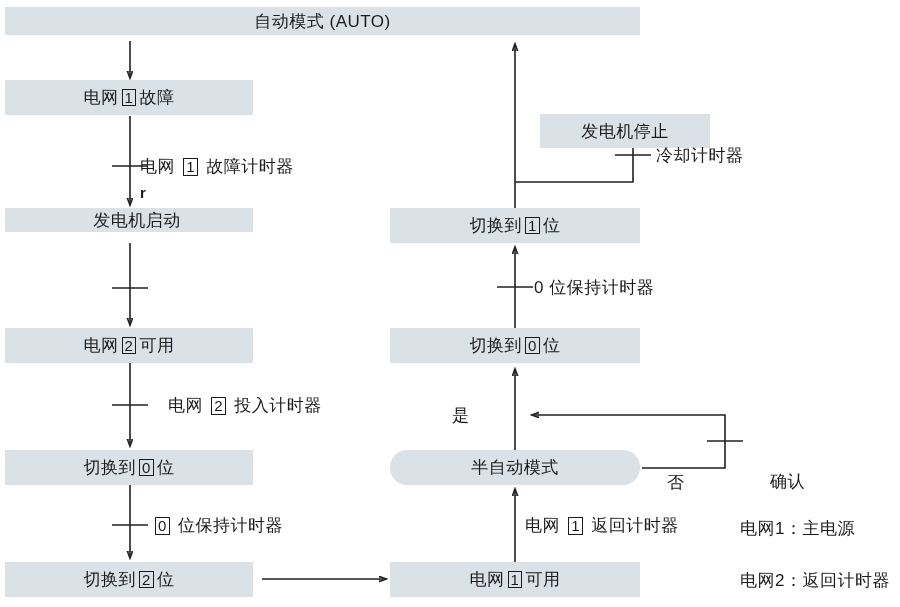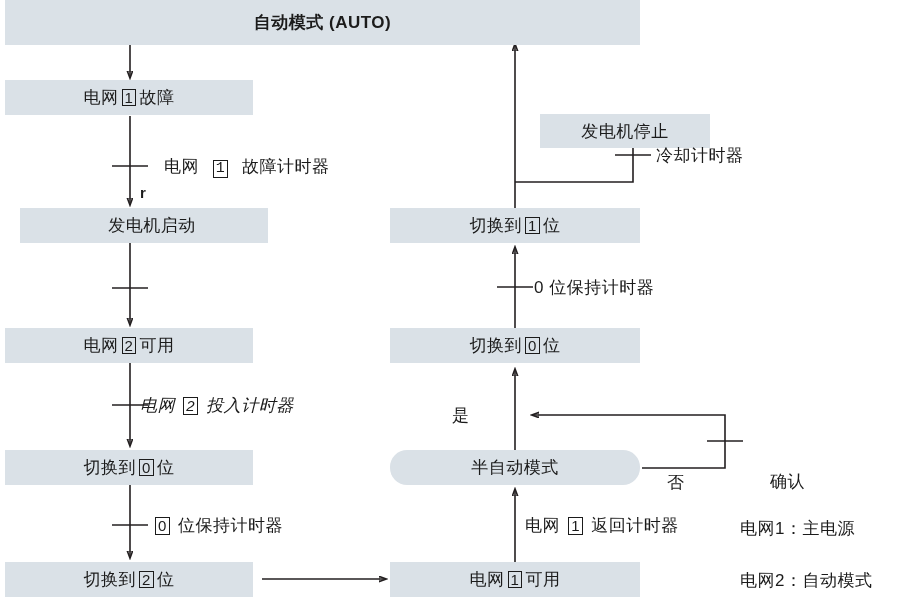--- a/index.html
+++ b/index.html
@@ -104,31 +104,31 @@
 
     <line x1="515" y1="208" x2="515" y2="44" marker-end="url(#arrow)"></line>
 
     <path d="M515,182 L633,182 L633,122" marker-end="url(#arrow)"></path>
     <line x1="615" y1="155" x2="651" y2="155"></line>
 
     <path d="M642,468 L725,468 L725,415 L532,415" marker-end="url(#arrow)"></path>
     <line x1="707" y1="441" x2="743" y2="441"></line>
   </svg>
 
-  <div class="node" style="left:5px; top:0; width:635px; height:45px;font-weight:bold;">
+  <div class="node" style="left:5px; top:7px; width:635px; height:28px;">
     <span>自动模式 (AUTO)</span>
   </div>
 
   <div class="node" style="left:5px; top:80px; width:248px; height:35px;">
     <span>电网</span>
     <span class="boxed">1</span>
     <span>故障</span>
   </div>
 
-  <div class="node" style="left:20px; top:208px; width:248px; height:35px;padding-left:16px;">
+  <div class="node" style="left:5px; top:208px; width:248px; height:24px;padding-left:16px;">
     <span>发电机启动</span>
   </div>
 
   <div class="node" style="left:5px; top:328px; width:248px; height:35px;">
     <span>电网</span>
     <span class="boxed">2</span>
     <span>可用</span>
   </div>
 
   <div class="node" style="left:5px; top:450px; width:248px; height:35px;">
@@ -162,31 +162,31 @@
   <div class="node" style="left:390px; top:450px; width:250px; height:35px;border-radius:17px;">
     <span>半自动模式</span>
   </div>
 
   <div class="node" style="left:390px; top:562px; width:250px; height:35px;">
     <span>电网</span>
     <span class="boxed">1</span>
     <span>可用</span>
   </div>
 
-  <div class="edge-label" style="left:164px; top:155px;font-family:Liberation Mono, monospace;">
+  <div class="edge-label" style="left:140px; top:155px;">
     <span>电网</span>
     <span class="boxed">1</span>
     <span>故障计时器</span>
   </div>
 
   <div class="stray" style="left:140px; top:184px;">
     <span>r</span>
   </div>
 
-  <div class="edge-label" style="left:140px; top:394px;font-style:italic;">
+  <div class="edge-label" style="left:168px; top:394px;">
     <span>电网</span>
     <span class="boxed">2</span>
     <span>投入计时器</span>
   </div>
 
   <div class="edge-label" style="left:152px; top:514px;">
     <span class="boxed">0</span>
     <span>位保持计时器</span>
   </div>
 
@@ -214,16 +214,16 @@
 
   <div class="edge-label" style="left:667px; top:471px;">
     <span>否</span>
   </div>
 
   <div class="legend-item" style="left:740px; top:517px;">
     <span>电网1：主电源</span>
   </div>
 
   <div class="legend-item" style="left:740px; top:569px;">
-    <span>电网2：自动模式</span>
+    <span>电网2：返回计时器</span>
   </div>
 
 </div>
 
 </body></html>

